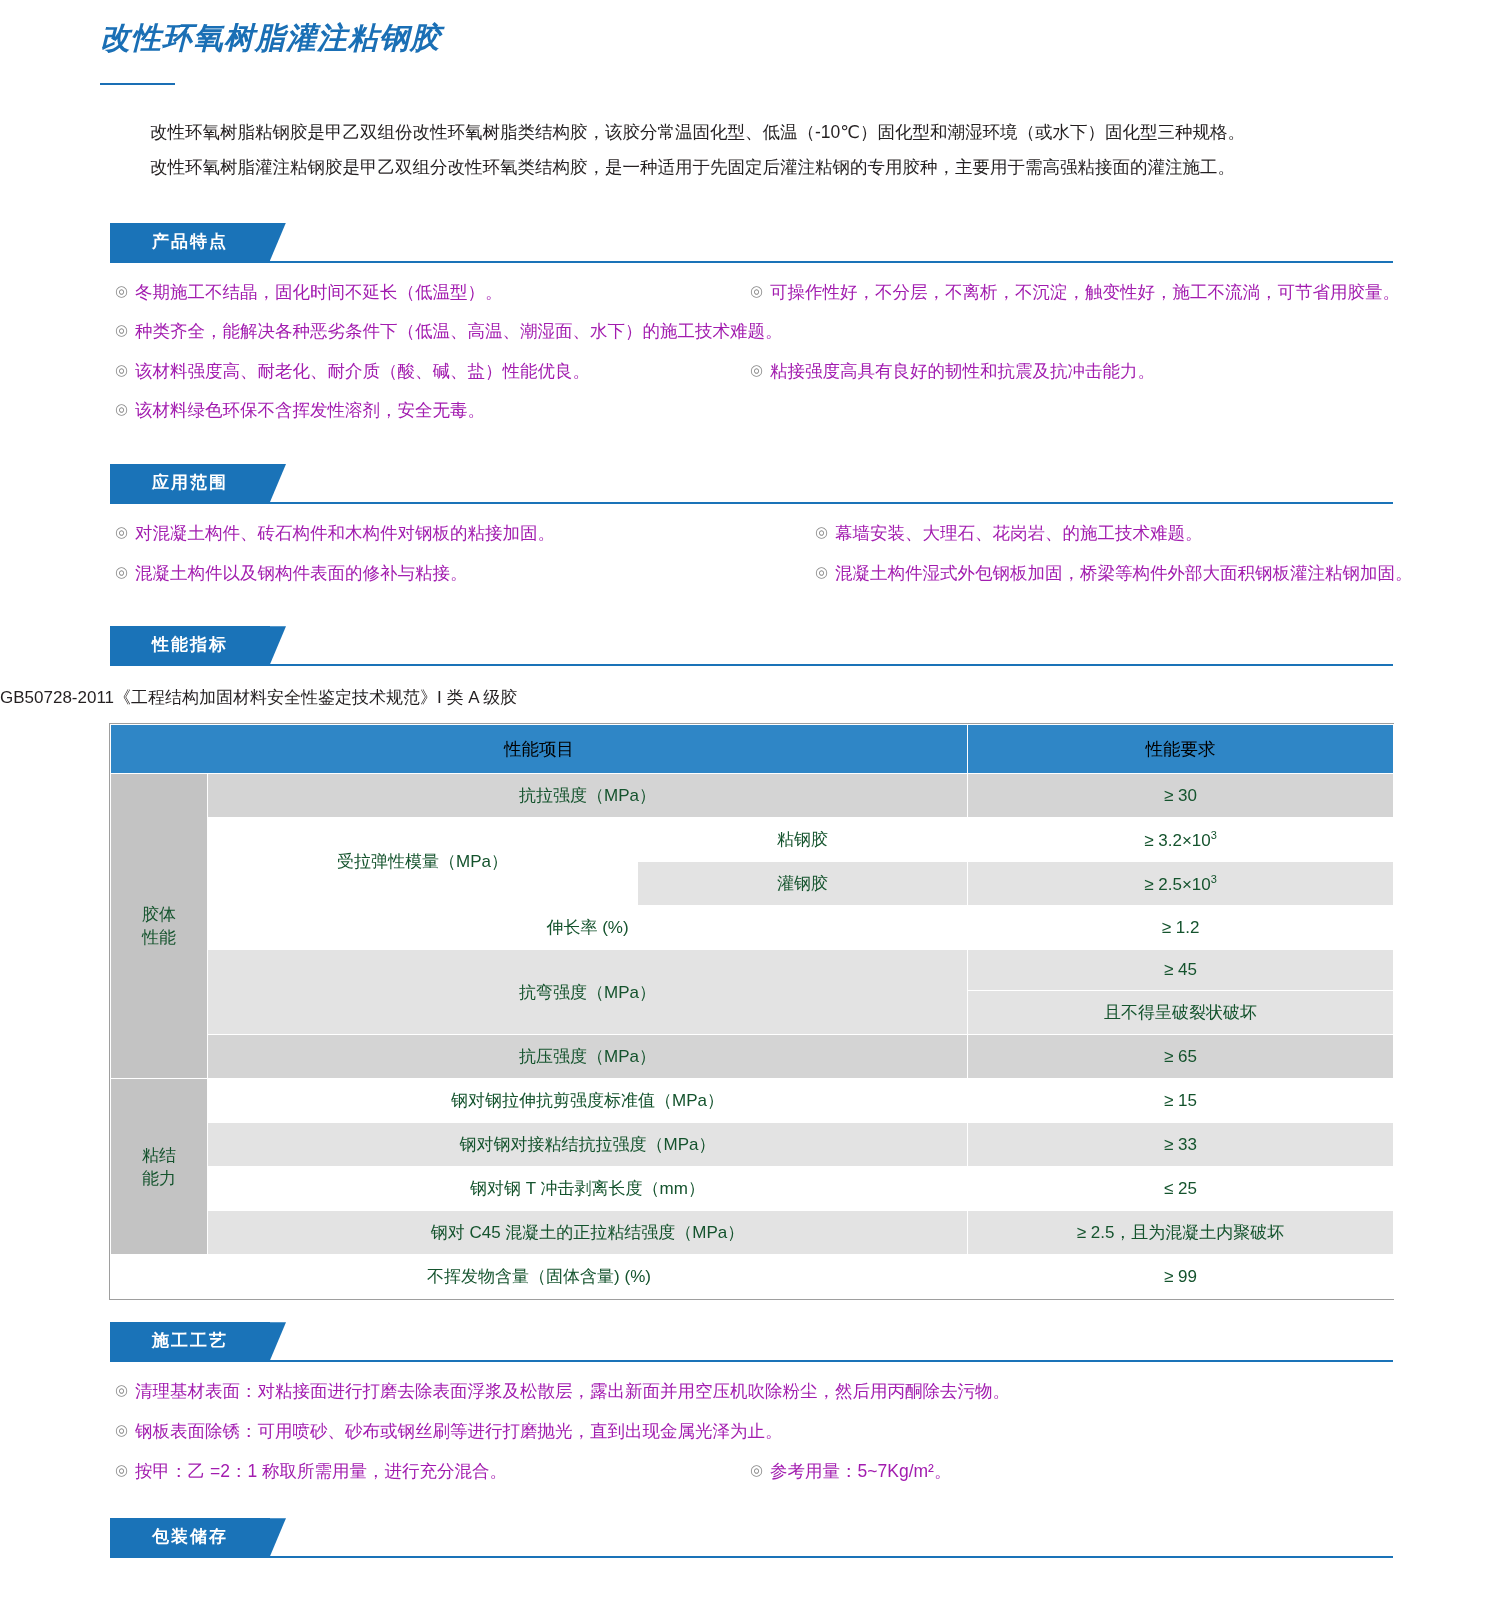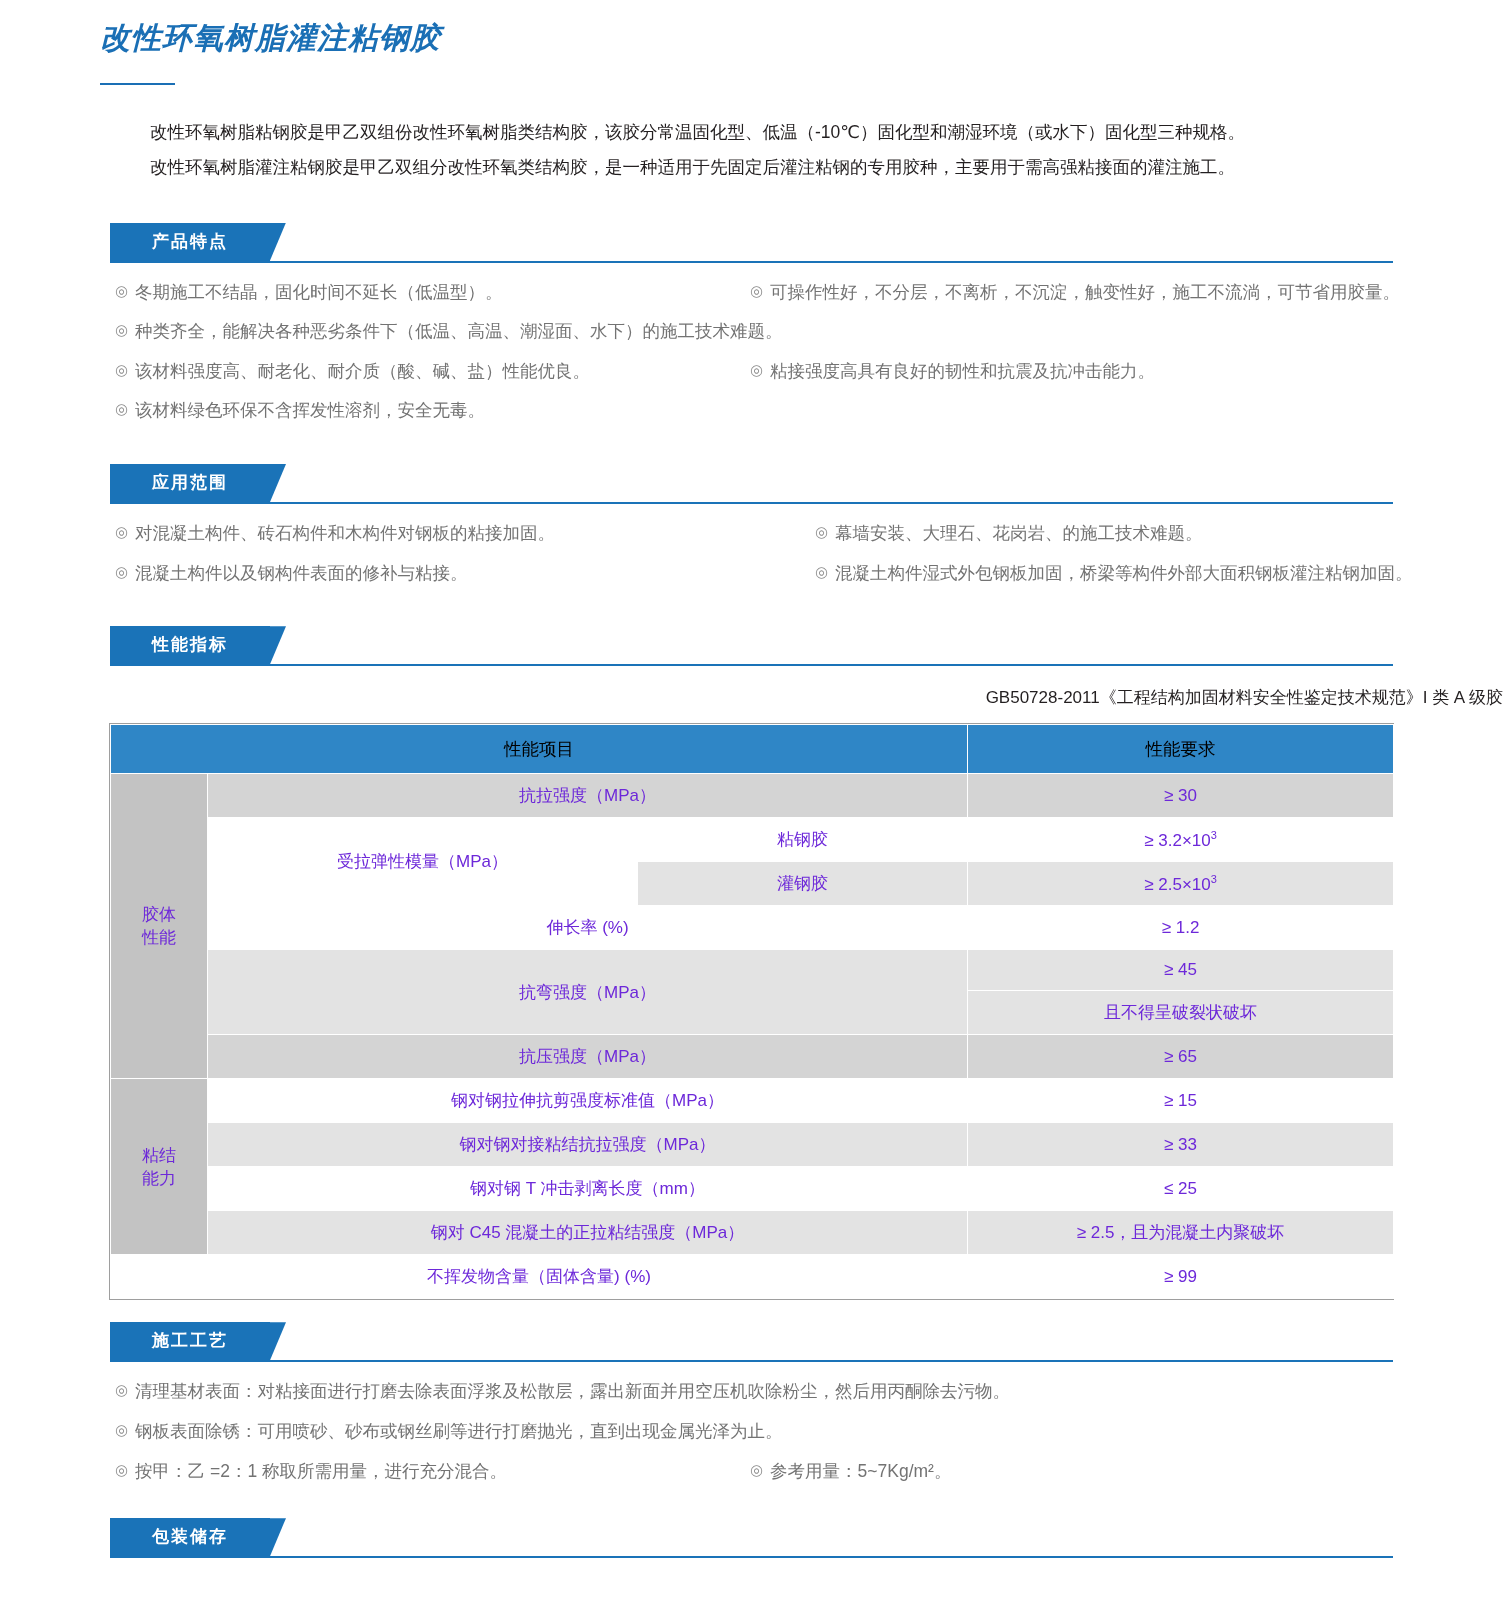--- a/index.html
+++ b/index.html
@@ -105,45 +105,45 @@
     font-size: 17.5px;
     line-height: 1.75;
   }
   .b-item .dot {
     flex: 0 0 auto;
     color: #8c8c8c;
     font-size: 15px;
     margin-right: 7px;
     line-height: 1.9;
   }
-  .b-item .txt { color: #737373; }
+  .b-item .txt { color: #a21caf; }
   .col-a { width: 635px; }
   .col-b { width: auto; }
   .full { width: 100%; }
 
   
   .table-caption {
-    text-align: right;
+    text-align: left;
     font-size: 17px;
     margin: 22px 0 14px 0;
     color: #231f20;
   }
   table.perf {
     border-collapse: collapse;
     margin: 0 auto;
     width: 1283px;
     font-size: 17px;
     table-layout: fixed;
   }
   table.perf th, table.perf td {
     border: 1px solid #ffffff;
     text-align: center;
     vertical-align: middle;
     padding: 10px 6px;
-    color: #6d28d9;
+    color: #14532d;
   }
   table.perf thead th {
     background: #2f86c6;
     color: #000000;
     font-weight: normal;
     font-size: 17.5px;
     border-color: #ffffff;
     padding: 12px 6px;
   }
   td.shade-dark { background: #c3c3c3; }

